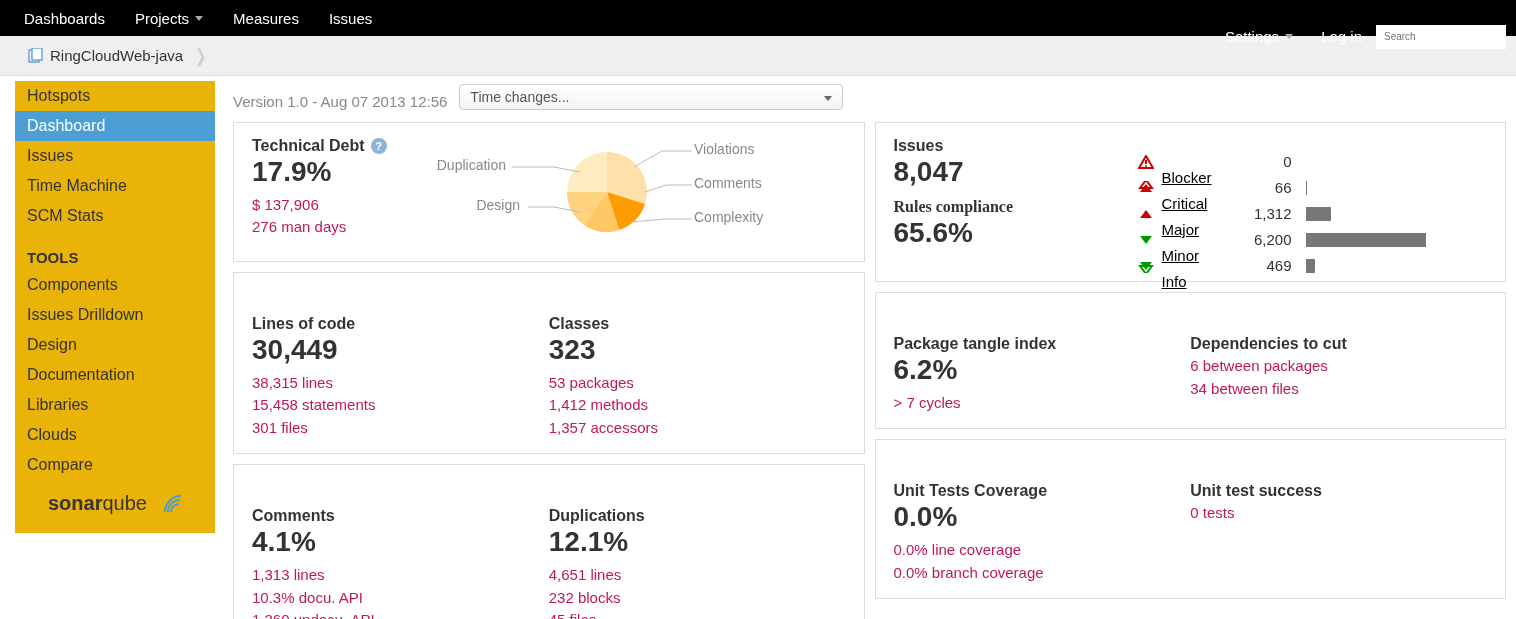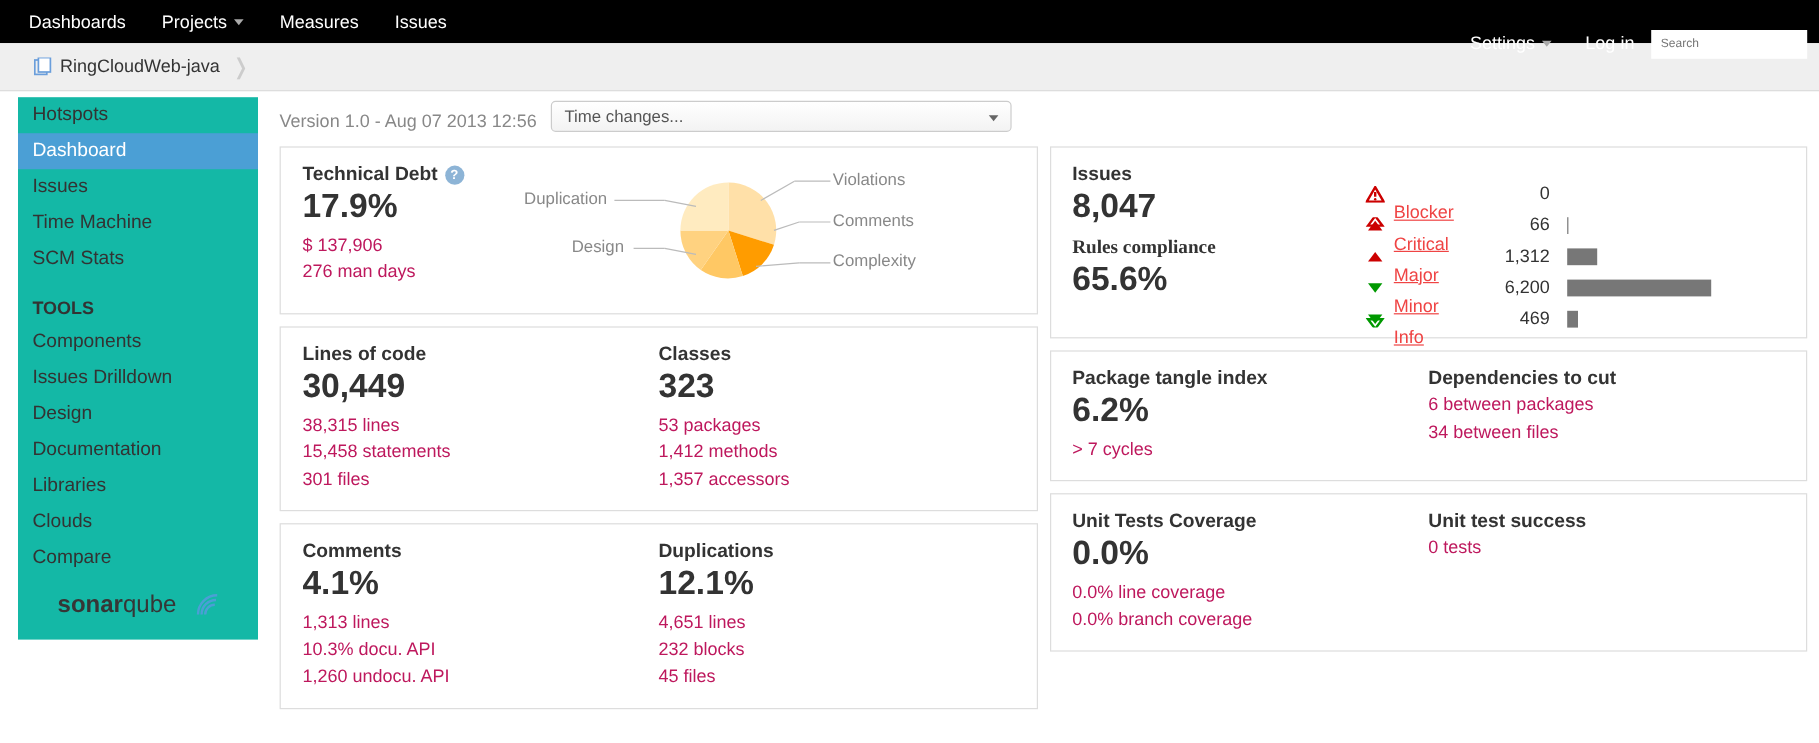--- a/index.html
+++ b/index.html
@@ -7,47 +7,47 @@
   .topnav { background: #000; color: #fff; height: 36px; display: flex; align-items: center; padding: 0 10px; }
   .topnav-left { display: flex; gap: 2px; }
   .topnav-item { padding: 8px 14px; font-size: 15px; cursor: pointer; display: flex; align-items: center; gap: 6px; }
   .topnav-right { margin-left: auto; display: flex; align-items: center; margin-top: 37px; }
   .caret-down { width: 0; height: 0; border-left: 4px solid transparent; border-right: 4px solid transparent; border-top: 5px solid #aaa; display: inline-block; }
   .search-box { background: #fff; border: none; height: 24px; width: 130px; padding: 0 8px; font-size: 10px; }
   .breadcrumb-bar { background: #efefef; border-bottom: 1px solid #ddd; height: 40px; display: flex; align-items: center; padding: 4px 28px; font-size: 15px; color: #333; }
   .breadcrumb-icon { width: 16px; height: 16px; margin-right: 6px; display: inline-flex; }
   .breadcrumb-chevron { margin-left: 10px; color: #ccc; font-size: 18px; }
   .layout { display: flex; align-items: flex-start; }
-  .sidebar { width: 200px; background: #14b8a6; margin: 5px 0 0 15px; padding-bottom: 10px; }
+  .sidebar { width: 200px; background: #eab308; margin: 5px 0 0 15px; padding-bottom: 10px; }
   .sidebar-item { padding: 6px 12px; font-size: 16px; color: #333; cursor: pointer; }
   .sidebar-item.active { background: #4b9fd5; color: #fff; }
   .sidebar-heading { padding: 18px 12px 4px 12px; font-weight: bold; font-size: 15px; }
   .sidebar-logo { text-align: center; padding: 10px 0 0 0; }
   .main { flex: 1; padding: 8px 10px 20px 18px; }
   .version-row { display: flex; align-items: flex-end; gap: 12px; margin-bottom: 12px; }
   .version-text { color: #888; font-size: 15px; }
   .dropdown { border: 1px solid #ccc; border-radius: 4px; background: linear-gradient(#fff, #f3f3f3); padding: 4px 28px 4px 10px; font-size: 14px; color: #555; width: 384px; position: relative; cursor: pointer; }
   .dropdown .caret-down { position: absolute; right: 10px; top: 11px; border-top-color: #666; }
   .columns { display: flex; gap: 10px; }
   .col { flex: 1; display: flex; flex-direction: column; gap: 10px; }
   .widget { border: 1px solid #ddd; padding: 14px 18px; }
   .widget h3 { font-size: 16px; font-weight: bold; margin-bottom: 2px; display: flex; align-items: center; gap: 6px; }
   .bignum { font-size: 28px; font-weight: bold; line-height: 1.1; margin-bottom: 6px; }
   .subline { font-size: 15px; color: #be185d; line-height: 1.5; }
   .two-cells { display: flex; }
-  .two-cells > div { flex: 1; }
+  .two-cells > div { flex: 1; margin-top: 28px; }
   .help-icon { width: 16px; height: 16px; border-radius: 50%; background: #8db4d6; color: #fff; font-size: 11px; display: inline-flex; align-items: center; justify-content: center; font-weight: bold; }
   .issues-widget { display: flex; }
   .issues-left { width: 240px; }
   .issues-right { flex: 1; }
   .sev-row { display: grid; grid-template-columns: 24px 76px 60px 120px; align-items: center; gap: 4px; height: 26px; font-size: 15px; }
   .sev-row .count { text-align: right; padding-right: 10px; }
   .sev-row .bar-cell { }
   .bar-outline { height: 14px; background: #777; }
-  .sev-link { text-decoration: underline; color: #ef4444; cursor: pointer; margin-top: 32px; }
+  .sev-link { text-decoration: underline; color: #000000; cursor: pointer; margin-top: 32px; }
   .sev-icon { display: inline-flex; justify-content: center; }
   .pie-wrap { position: relative; width: 340px; height: 110px; }
   .pie-label { position: absolute; font-size: 14px; color: #888; }
 </style>
 </head>
 <body>
 
 <div class="topnav">
   <div class="topnav-left">
     <div class="topnav-item">Dashboards</div>

